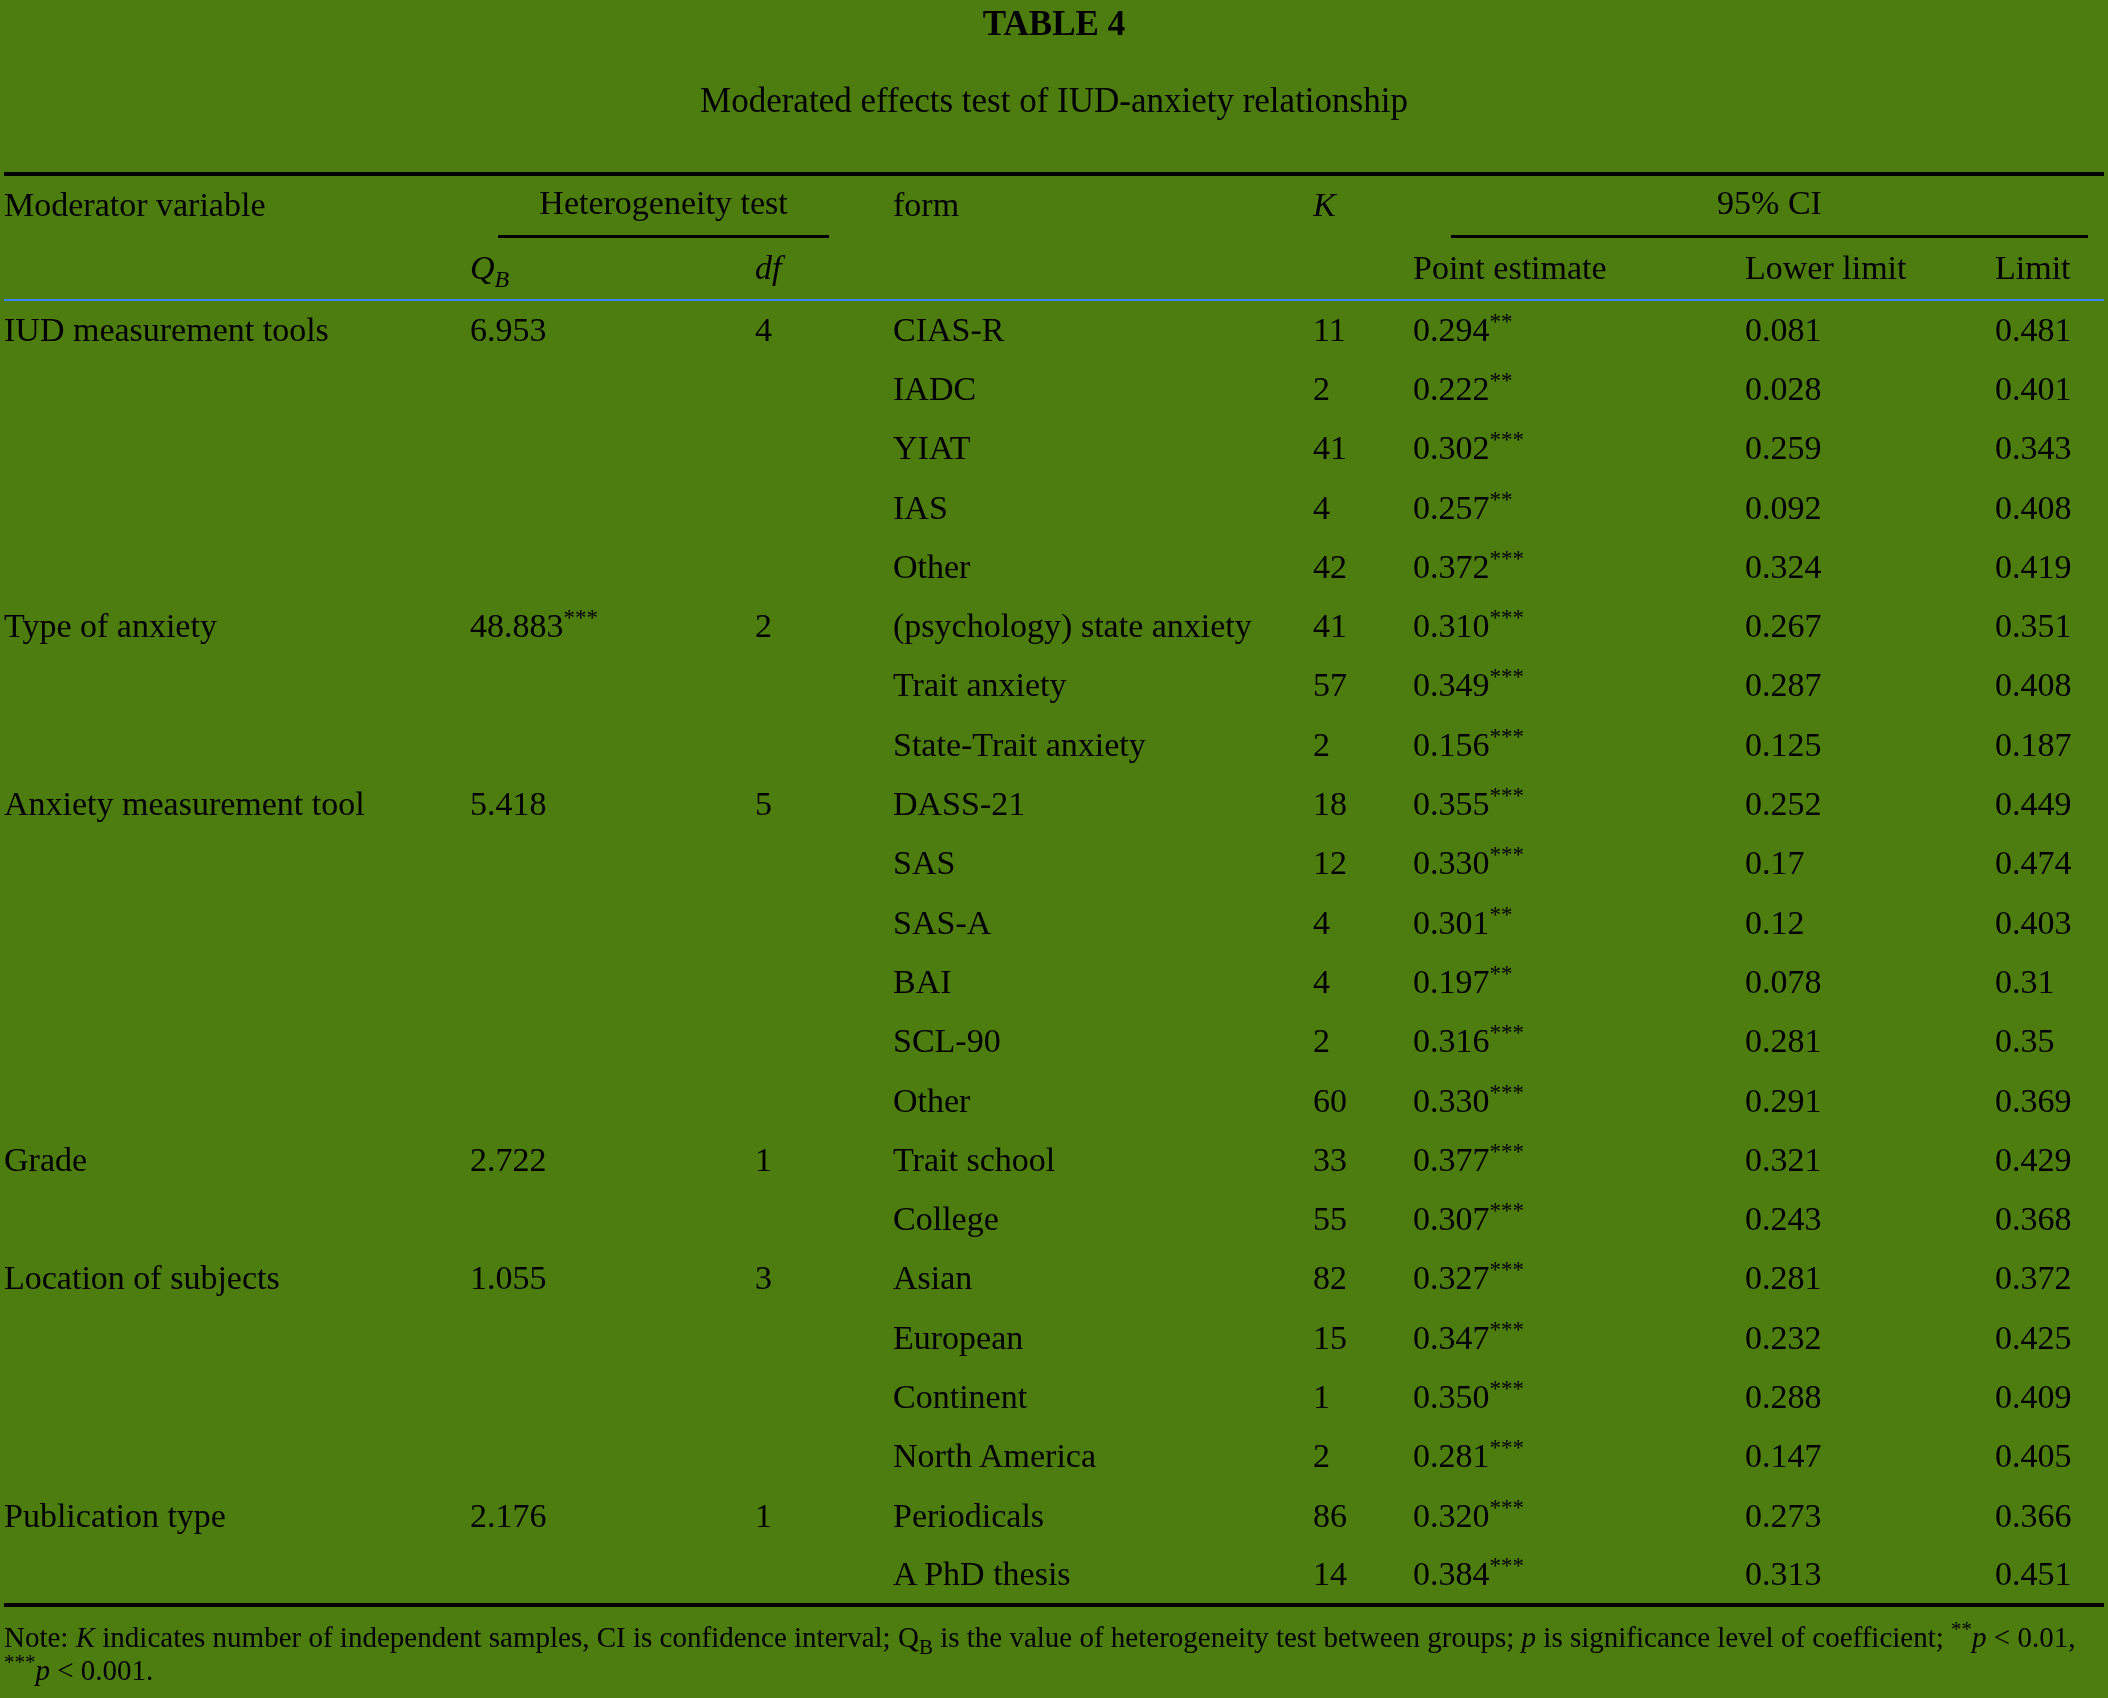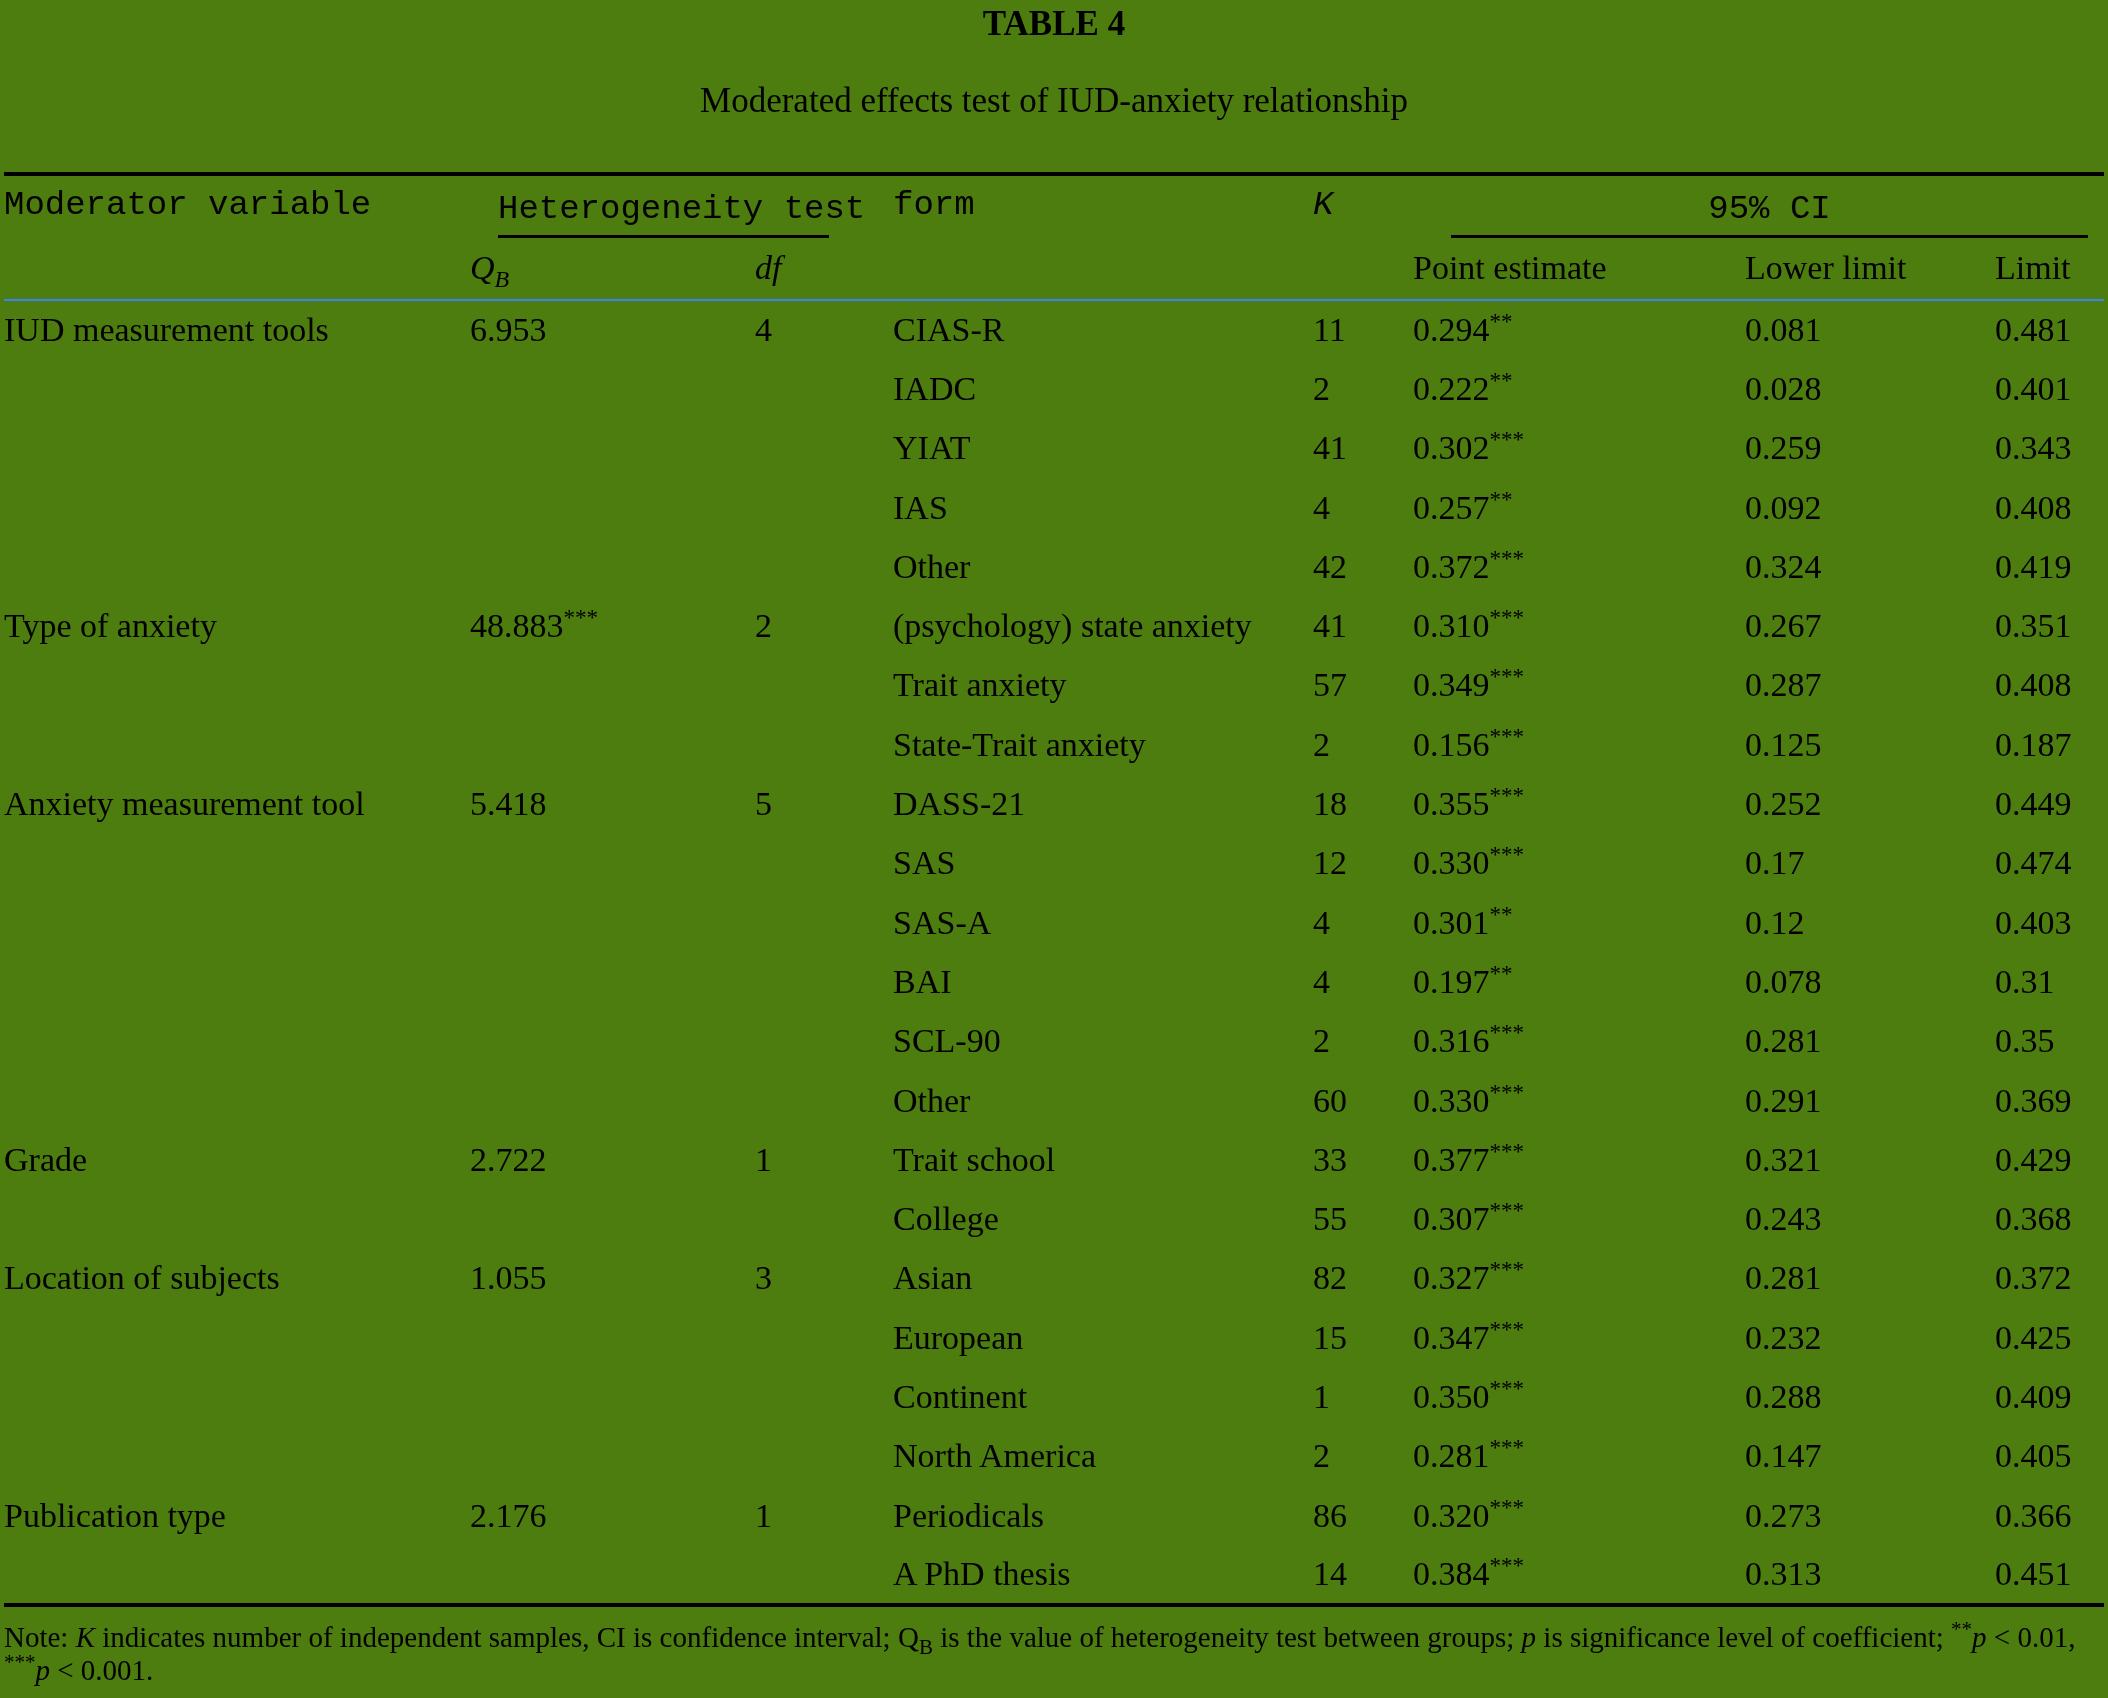--- a/index.html
+++ b/index.html
@@ -36,33 +36,33 @@
     font-size: 34px;
   }
   table.stat td, table.stat th {
     padding: 0;
     text-align: left;
     font-weight: normal;
     overflow: hidden;
     white-space: nowrap;
   }
   thead th { font-weight: bold; }
-  tr.hrow1 > th { height: 62px; vertical-align: top; padding-top: 10px; font-family: Liberation Mono, monospace; }
+  tr.hrow1 > th { height: 62px; vertical-align: top; padding-top: 10px; }
   tr.hrow1 > th.group-th { padding-top: 0; }
   tr.hrow2 > th { height: 62px; vertical-align: bottom; padding-bottom: 12px; margin-top: 8px; }
   tbody td { height: 59.3px; vertical-align: middle; }
   tbody { border-top: 2px solid #3b82f6; border-bottom: 4px solid #000; }
 
   .c-mod   { padding-left: 26px; }
   .c-qb    { padding-left: 30px; }
   .c-k     { text-align: center; }
   .c-point { padding-left: 42px; }
 
   .gwrap { display: flex; flex-direction: column; height: 62px; }
-  .glabel { flex: 1; text-align: center; padding-top: 10px; line-height: 46px; }
+  .glabel { flex: 1; text-align: center; padding-top: 4px; line-height: 46px; }
   .grule { height: 0; border-bottom: 3px solid #000; }
   .het .glabel { margin-left: 28px; margin-right: 64px; }
   .het .grule  { margin-left: 28px; margin-right: 64px; }
   .ci .glabel  { margin-left: 38px; margin-right: 16px; }
   .ci .grule   { margin-left: 38px; margin-right: 16px; }
 
   .ital { font-style: italic; }
   th sub { font-size: 24px; line-height: 0; }
   td sup { font-size: 23px; line-height: 0; vertical-align: super; }
 

